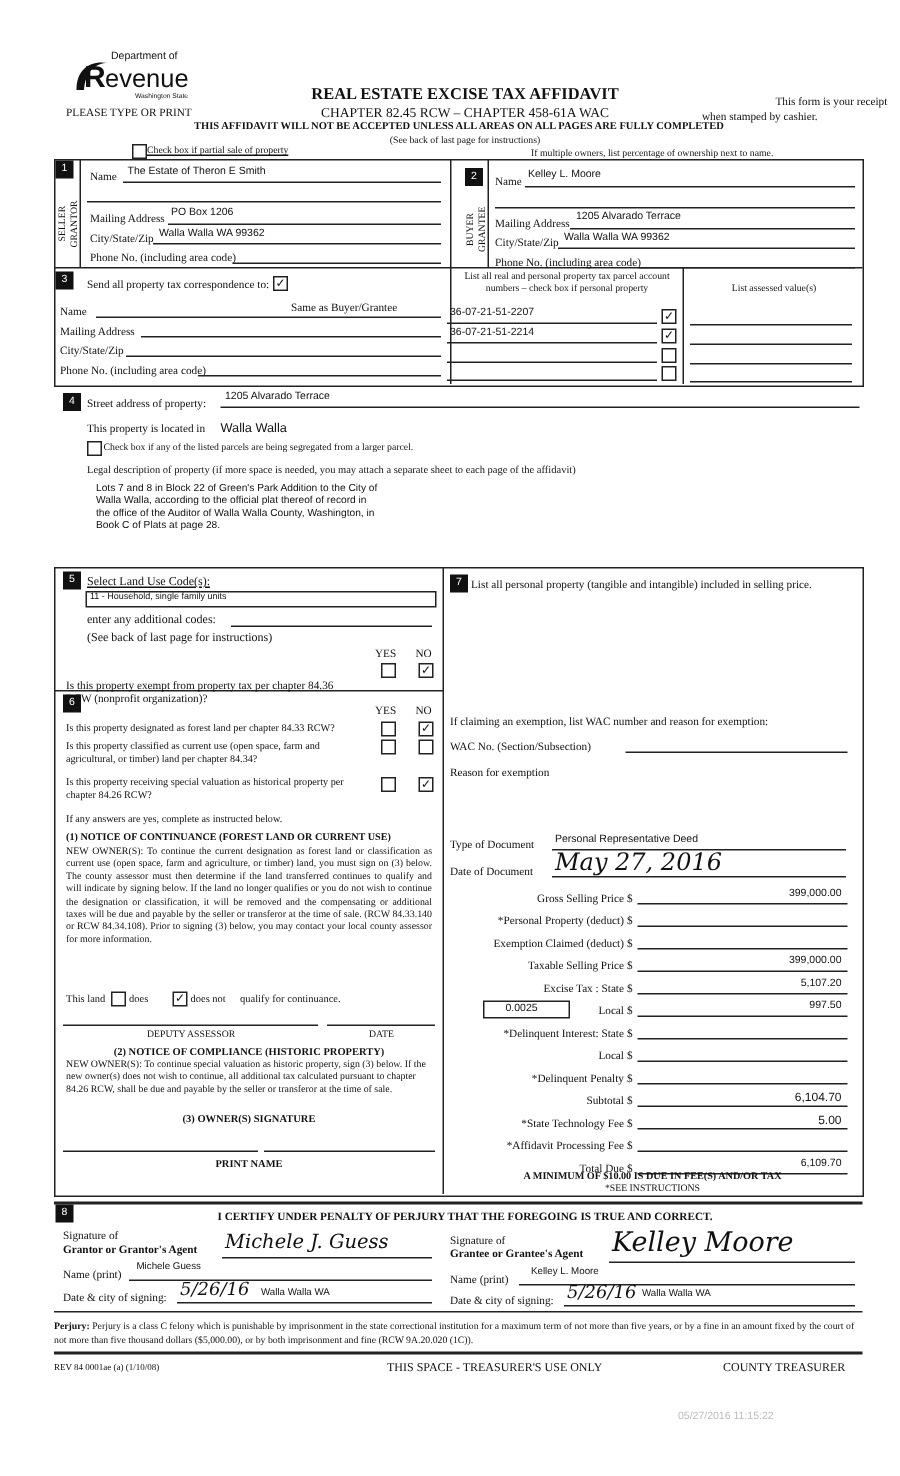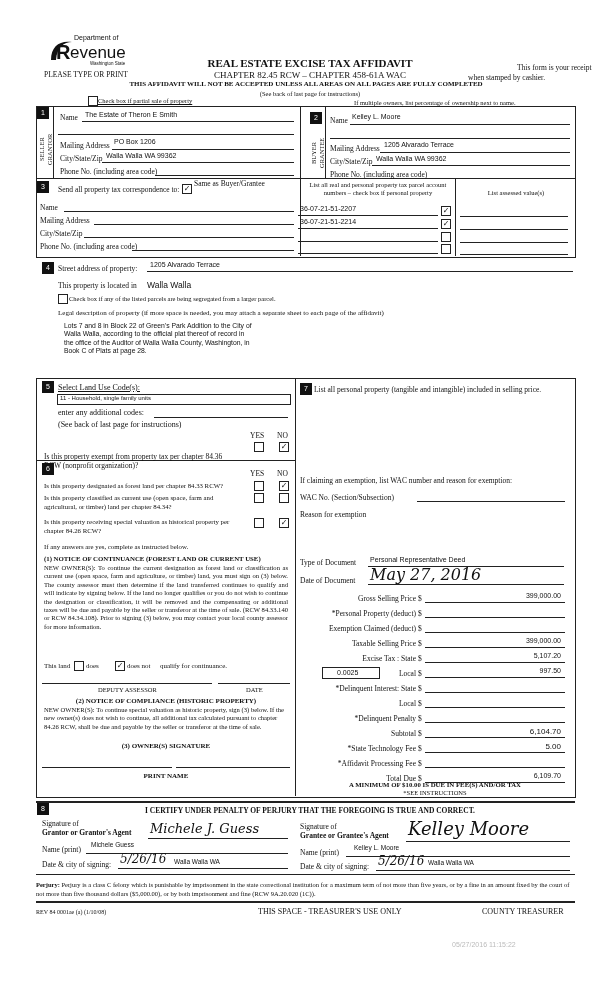--- a/index.html
+++ b/index.html
@@ -88,21 +88,21 @@
       <span class="val" style="left:4px;top:-1px;">Walla Walla WA 99362</span>
     </div>
   <span class="lbl" style="left:330px;top:170px;">Phone No. (including area code)</span>
   <div class="fld" style="left:426px;top:169px;width:144px;"></div>
 </div>
 
 <div>
   <div class="num" style="left:37px;top:181px;">3</div>
   <span class="lbl" style="left:58px;top:185px;">Send all property tax correspondence to:</span>
   <div class="cb" style="left:182px;top:184px;">✓</div>
-  <span class="lbl" style="left:194px;top:179px;">Same as Buyer/Grantee</span>
+  <span class="lbl" style="left:194px;top:200px;">Same as Buyer/Grantee</span>
   <span class="lbl" style="left:40px;top:203px;">Name</span>
   <div class="fld" style="left:64px;top:202px;width:230px;"></div>
   <span class="lbl" style="left:40px;top:216px;">Mailing Address</span>
   <div class="fld" style="left:94px;top:215px;width:200px;"></div>
   <span class="lbl" style="left:40px;top:229px;">City/State/Zip</span>
   <div class="fld" style="left:84px;top:228px;width:210px;"></div>
   <span class="lbl" style="left:40px;top:242px;">Phone No. (including area code)</span>
   <div class="fld" style="left:132px;top:241px;width:162px;"></div>
 
   <div class="abs" style="left:302px;top:181px;width:152px;text-align:center;font-size:6.5px;line-height:8px;">List all real and personal property tax parcel account numbers – check box if personal property</div>

